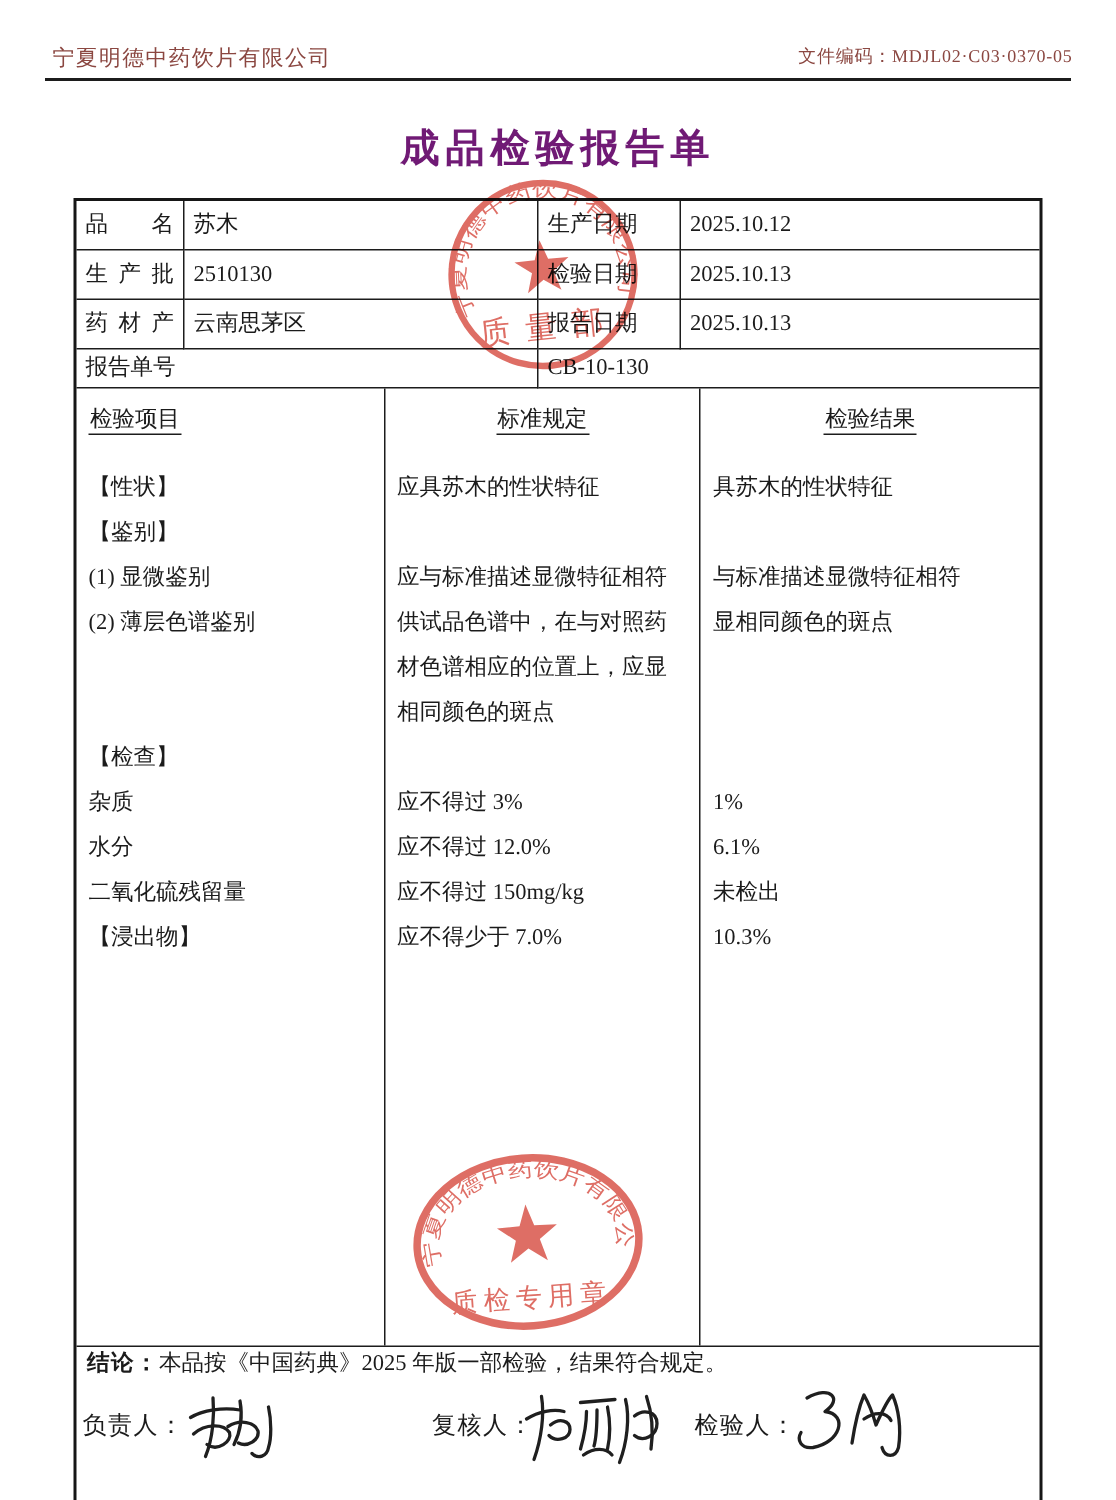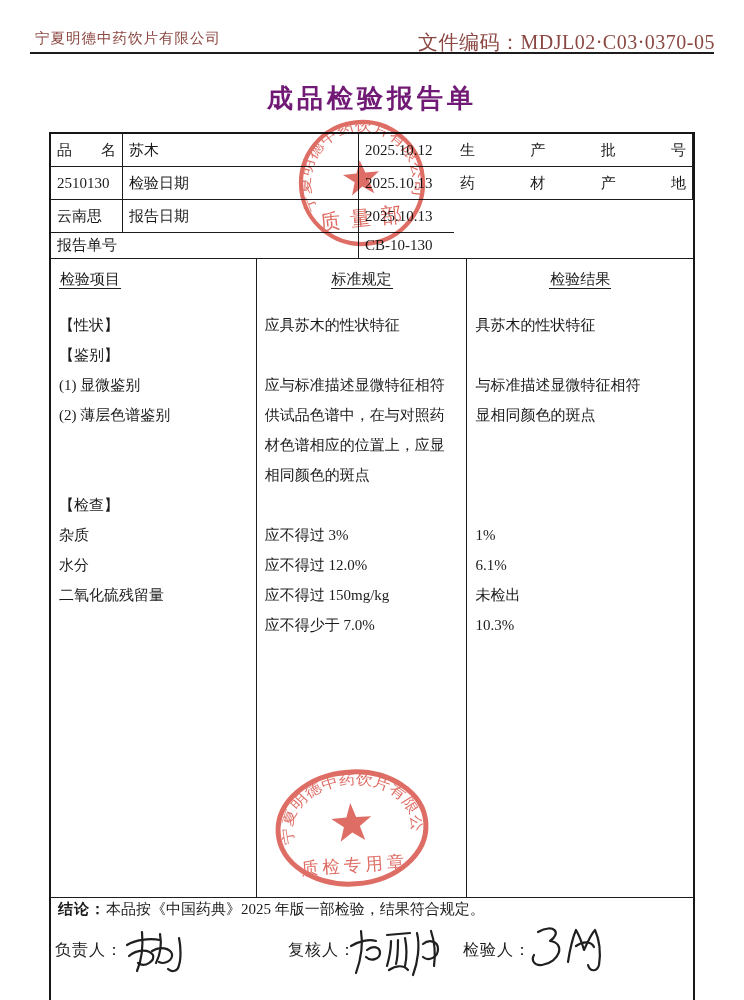--- a/index.html
+++ b/index.html
@@ -1,21 +1,21 @@
 <!DOCTYPE html>
 <html><head>
 <meta charset="utf-8">
 <style>
   html,body{margin:0;padding:0;background:#ffffff;}
   .page{position:relative;width:744px;height:1000px;background:#ffffff;overflow:hidden;
         font-family:"Liberation Serif","DejaVu Serif",serif;color:#1b1b1b;}
 
   
   .hdr-company{position:absolute;left:35px;top:29px;font-size:14.5px;color:#8b4741;letter-spacing:1px;}
-  .hdr-code{position:absolute;right:29px;top:29px;font-size:20px;color:#8b4741;letter-spacing:.5px;}
+  .hdr-code{position:absolute;right:29px;top:29px;font-size:12px;color:#8b4741;letter-spacing:.5px;}
   .hdr-rule{position:absolute;left:30px;top:52px;width:684px;height:2px;background:#1c1c1c;}
 
   
   .title{position:absolute;left:0;top:81px;width:744px;text-align:center;
          font-size:26px;font-weight:bold;letter-spacing:4px;color:#701a75;}
 
   
   .doc-table{position:absolute;left:49px;top:132px;width:646px;height:892px;
              border:2px solid #161616;box-sizing:border-box;background:transparent;}
 
@@ -63,20 +63,21 @@
   <div class="hdr-code">文件编码：MDJL02·C03·0370-05</div>
   <div class="hdr-rule"></div>
 
   <div class="title">成品检验报告单</div>
 
   <div class="doc-table">
 
     <div class="info-grid">
       <div class="cell r1 jlabel">品 名</div>
       <div class="cell r1">苏木</div>
+      <div class="cell r1">生产日期</div>
       <div class="cell r1 lastcol">2025.10.12</div>
 
       <div class="cell r1 jlabel">生产批号</div>
       <div class="cell r1">2510130</div>
       <div class="cell r1">检验日期</div>
       <div class="cell r1 lastcol">2025.10.13</div>
 
       <div class="cell r1 jlabel">药材产地</div>
       <div class="cell r1">云南思茅区</div>
       <div class="cell r1">报告日期</div>
@@ -91,20 +92,21 @@
         <div class="col-head"><span>检验项目</span></div>
         <div class="lines">
           <div class="ln">【性状】</div>
           <div class="ln">【鉴别】</div>
           <div class="ln">(1) 显微鉴别</div>
           <div class="ln tall">(2) 薄层色谱鉴别</div>
           <div class="ln">【检查】</div>
           <div class="ln">杂质</div>
           <div class="ln">水分</div>
           <div class="ln">二氧化硫残留量</div>
+          <div class="ln">【浸出物】</div>
         </div>
       </div>
       <div class="tcol c2">
         <div class="col-head"><span>标准规定</span></div>
         <div class="lines">
           <div class="ln">应具苏木的性状特征</div>
           <div class="ln"></div>
           <div class="ln">应与标准描述显微特征相符</div>
           <div class="ln tall">供试品色谱中，在与对照药材色谱相应的位置上，应显相同颜色的斑点</div>
           <div class="ln"></div>

